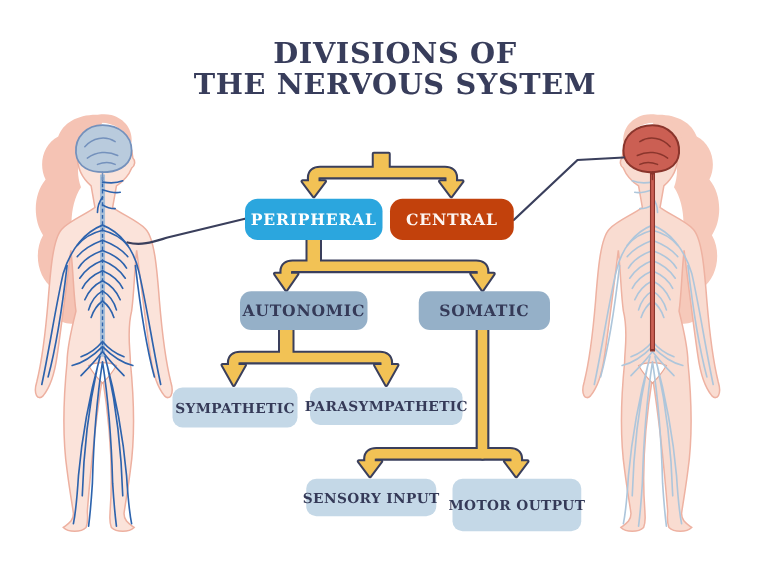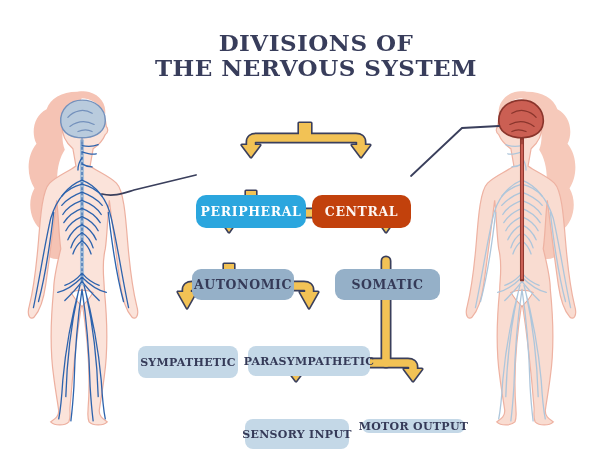--- a/index.html
+++ b/index.html
@@ -10,34 +10,34 @@
   .title{
     position:absolute;left:0;top:30px;width:612px;text-align:center;
     color:#383d5b;font-weight:bold;font-size:23px;line-height:25px;letter-spacing:.5px;margin-left:10px;
   }
   .root-label{
     position:absolute;left:206px;top:103px;width:200px;text-align:center;
     color:#383d5b;font-weight:bold;font-size:13px;letter-spacing:.6px;white-space:nowrap;
   }
   .node{
     position:absolute;display:flex;align-items:center;justify-content:center;
-    font-weight:bold;white-space:nowrap;z-index:5;box-sizing:border-box;margin-top:36px;
+    font-weight:bold;white-space:nowrap;z-index:5;box-sizing:border-box;
   }
   .blue   {background:#2ba6de;color:#ffffff;border-radius:10px;font-size:12.5px;letter-spacing:.6px;}
   .red    {background:#c2410c;color:#fdf6f3;border-radius:10px;font-size:12.5px;letter-spacing:.6px;}
   .slate  {background:#95b0c8;color:#353a58;border-radius:9px;font-size:12.5px;letter-spacing:.6px;}
   .lblue  {background:#c4d8e7;color:#353a58;border-radius:8px;font-size:11px;letter-spacing:.3px;}
   #peripheral      {left:196px;top:159px;width:110px;height:33px;}
   #central         {left:312px;top:159px;width:99px; height:33px;}
   #autonomic       {left:192px;top:233px;width:102px;height:31px;}
   #somatic         {left:335px;top:233px;width:105px;height:31px;}
   #sympathetic     {left:138px;top:310px;width:100px;height:32px;}
   #parasympathetic {left:248px;top:310px;width:122px;height:30px;}
   #sensory_input   {left:245px;top:383px;width:104px;height:30px;}
-  #motor_output    {left:362px;top:383px;width:103px;height:14px;}
+  #motor_output    {left:362px;top:383px;width:103px;height:42px;}
   .fig{position:absolute;top:87px;width:122px;height:340px;z-index:1;}
   #fig-left{left:20px;}
   #fig-right{left:462px;}
   #connectors{position:absolute;left:0;top:0;z-index:3;}
 </style>
 </head>
 <body>
 
 <div id="canvas">
 

